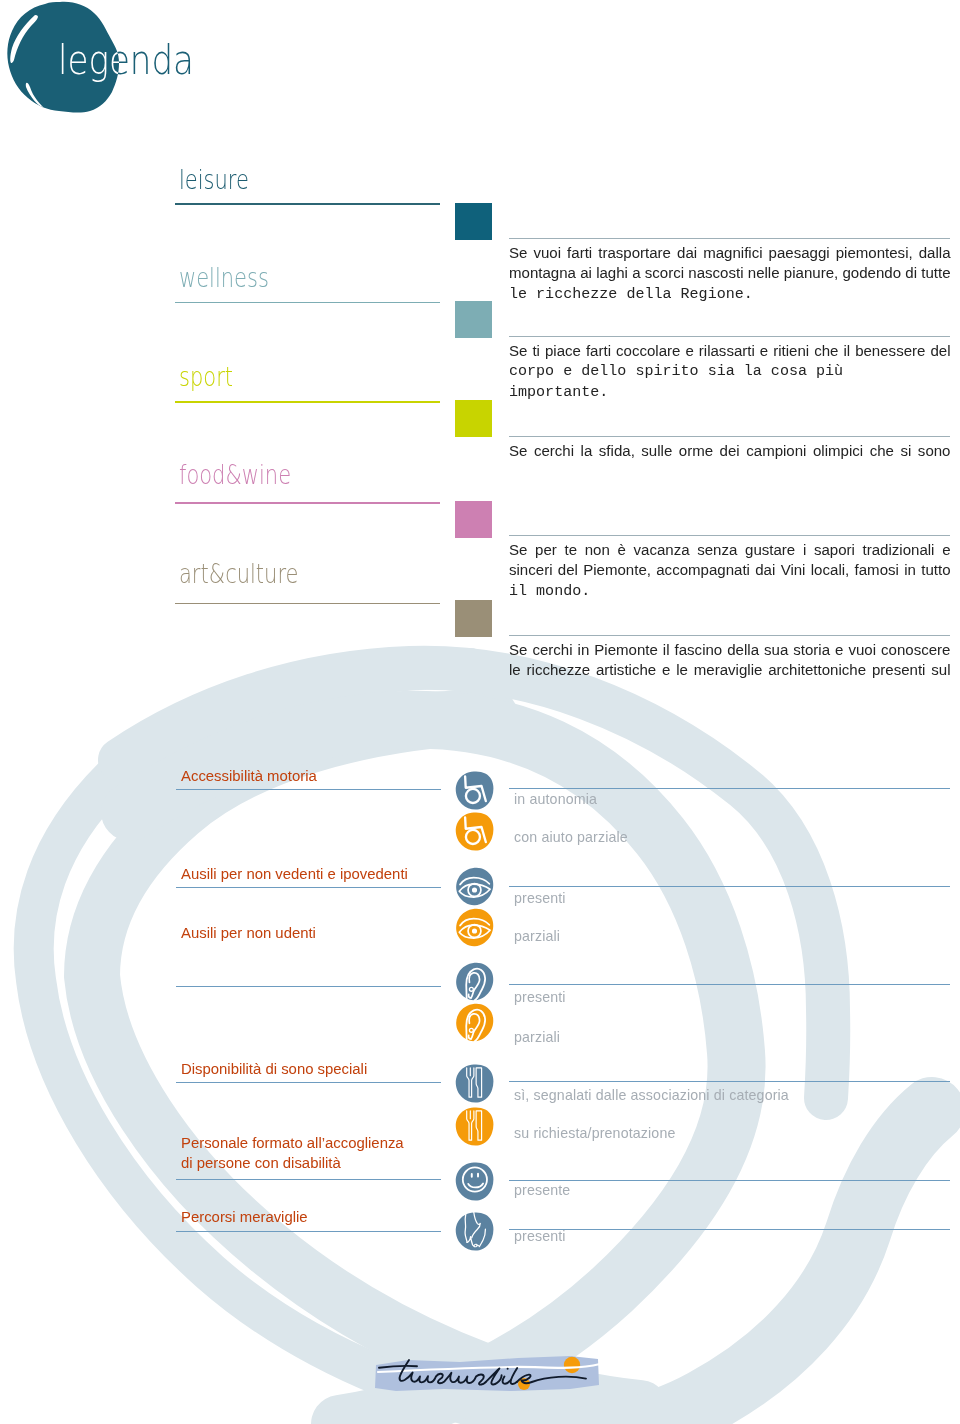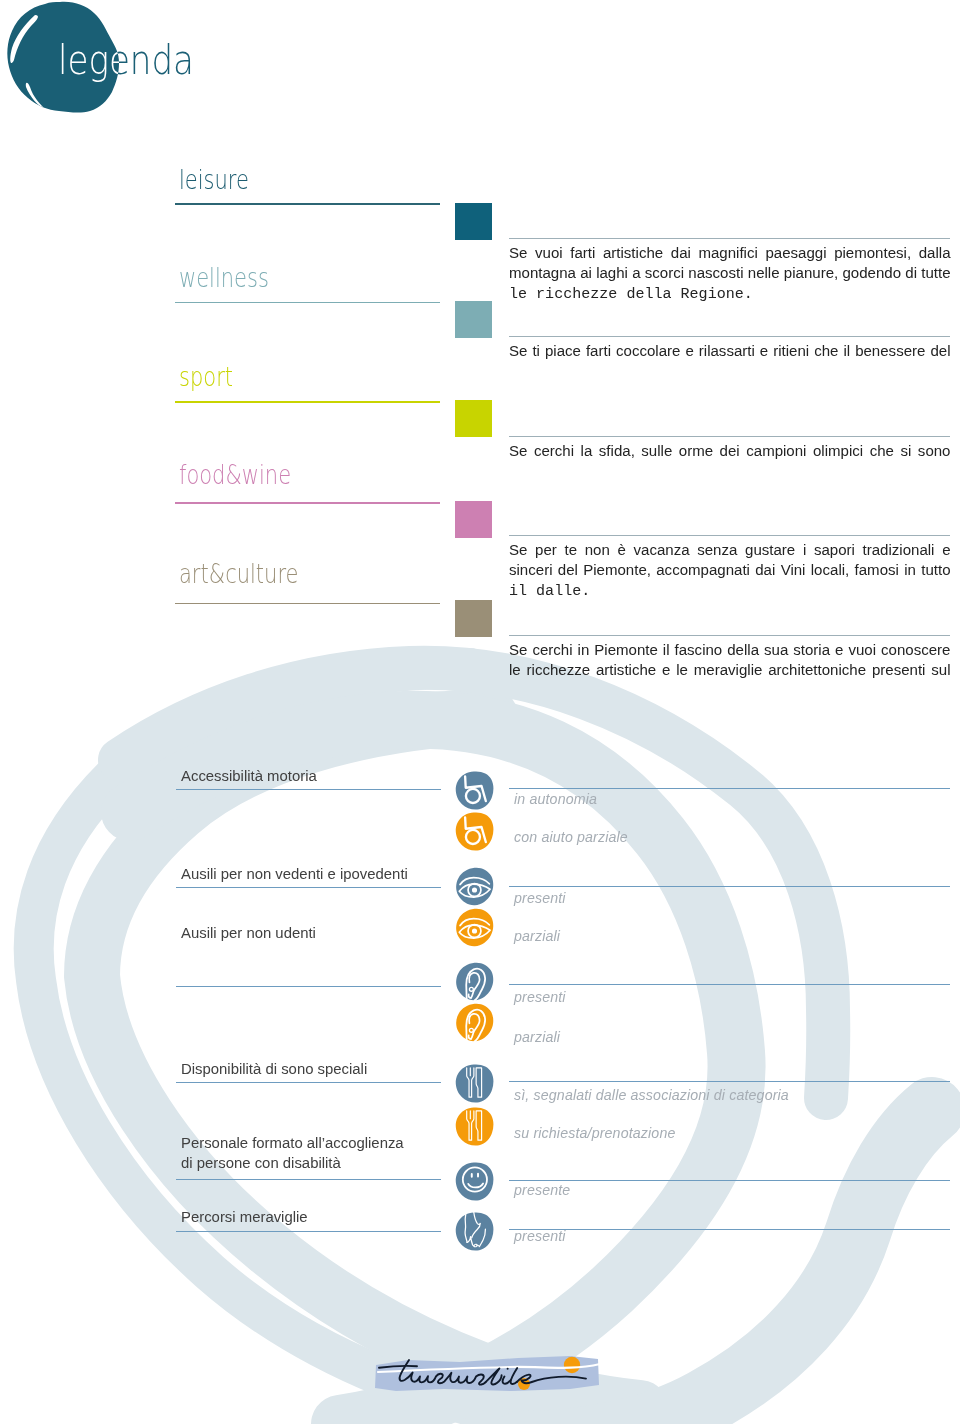--- a/index.html
+++ b/index.html
@@ -20,25 +20,25 @@
             transform-origin:0 0;line-height:26px;}
   .cat-rule{position:absolute;left:175px;width:265px;height:1.6px;}
   .swatch{position:absolute;left:455px;width:37px;height:37px;}
   .desc-rule{position:absolute;left:509px;width:441px;height:1px;background:#9fb0b8;}
   .desc{position:absolute;left:509px;width:441.5px;font-size:15.05px;line-height:20.2px;
         color:#232323;font-family:"Liberation Sans",sans-serif;}
   .dl{text-align:justify;text-align-last:justify;height:20.4px;overflow:visible;}
   .dl.last{text-align:left;text-align-last:left;font-family:Liberation Mono, monospace;}
 
   
-  .acc-label{position:absolute;left:181px;font-size:14.9px;line-height:19.5px;color:#404040;
+  .acc-label{position:absolute;left:181px;font-size:14.9px;line-height:19.5px;color:#c2410c;
              font-family:"Liberation Sans",sans-serif;white-space:nowrap;}
   .acc-rule-l{position:absolute;left:176px;width:265px;height:1.2px;background:#6e9cc0;}
   .acc-rule-r{position:absolute;left:509px;width:441px;height:1.2px;background:#6e9cc0;}
-  .acc-val{position:absolute;left:514px;font-size:14.2px;font-style:italic;color:#a6adb4;
+  .acc-val{position:absolute;left:514px;font-size:14.2px;color:#a6adb4;
            font-family:"Liberation Sans",sans-serif;white-space:nowrap;letter-spacing:.15px;}
   .acc-icon{position:absolute;left:455px;width:39px;height:39px;}
 
   
   #footer-logo{position:absolute;left:374px;top:1352px;width:228px;height:42px;}
 </style>
 </head>
 <body>
 
 <svg id="wm" viewBox="0 0 960 1424">
@@ -80,46 +80,47 @@
       <text id="logo-text-inner" x="58" y="73.5" textLength="136" lengthAdjust="spacingAndGlyphs">legenda</text>
     </g>
   </svg>
 
   <div id="cats">
       <div class="cat-name" style="left:178.5px;top:167px;color:#1C5C70">leisure</div>
       <div class="cat-rule" style="top:203px;background:#2C6574"></div>
       <div class="swatch" style="top:203px;background:#0F617B"></div>
       <div class="desc-rule" style="top:238px"></div>
       <div class="desc" style="top:243px">
-        <div class="dl">Se vuoi farti artistiche dai magnifici paesaggi piemontesi, dalla</div>
+        <div class="dl">Se vuoi farti trasportare dai magnifici paesaggi piemontesi, dalla</div>
         <div class="dl">montagna ai laghi a scorci nascosti nelle pianure, godendo di tutte</div>
         <div class="dl last">le ricchezze della Regione.</div>
       </div>
       <div class="cat-name" style="left:178.5px;top:265px;color:#7DADB4">wellness</div>
       <div class="cat-rule" style="top:301.5px;background:#7DADB4"></div>
       <div class="swatch" style="top:301px;background:#7DADB4"></div>
       <div class="desc-rule" style="top:336px"></div>
       <div class="desc" style="top:341px">
         <div class="dl">Se ti piace farti coccolare e rilassarti e ritieni che il benessere del</div>
+        <div class="dl last">corpo e dello spirito sia la cosa più importante.</div>
       </div>
       <div class="cat-name" style="left:178.5px;top:364px;color:#C8D400">sport</div>
       <div class="cat-rule" style="top:401px;background:#C8D400"></div>
       <div class="swatch" style="top:400px;background:#C8D400"></div>
       <div class="desc-rule" style="top:436px"></div>
       <div class="desc" style="top:441px">
         <div class="dl">Se cerchi la sfida, sulle orme dei campioni olimpici che si sono</div>
       </div>
       <div class="cat-name" style="left:178.5px;top:462px;color:#CD80B2">food&amp;wine</div>
       <div class="cat-rule" style="top:502px;background:#CD80B2"></div>
       <div class="swatch" style="top:501px;background:#CD80B2"></div>
       <div class="desc-rule" style="top:535px"></div>
       <div class="desc" style="top:540px">
         <div class="dl">Se per te non è vacanza senza gustare i sapori tradizionali e</div>
         <div class="dl">sinceri del Piemonte, accompagnati dai Vini locali, famosi in tutto</div>
-        <div class="dl last">il dalle.</div>
+        <div class="dl last">il mondo.</div>
       </div>
       <div class="cat-name" style="left:178.5px;top:561px;color:#9A8F77">art&amp;culture</div>
       <div class="cat-rule" style="top:602.5px;background:#9A8F77"></div>
       <div class="swatch" style="top:600px;background:#9A8F77"></div>
       <div class="desc-rule" style="top:635px"></div>
       <div class="desc" style="top:640px">
         <div class="dl">Se cerchi in Piemonte il fascino della sua storia e vuoi conoscere</div>
         <div class="dl">le ricchezze artistiche e le meraviglie architettoniche presenti sul</div>
       </div>
     </div>

